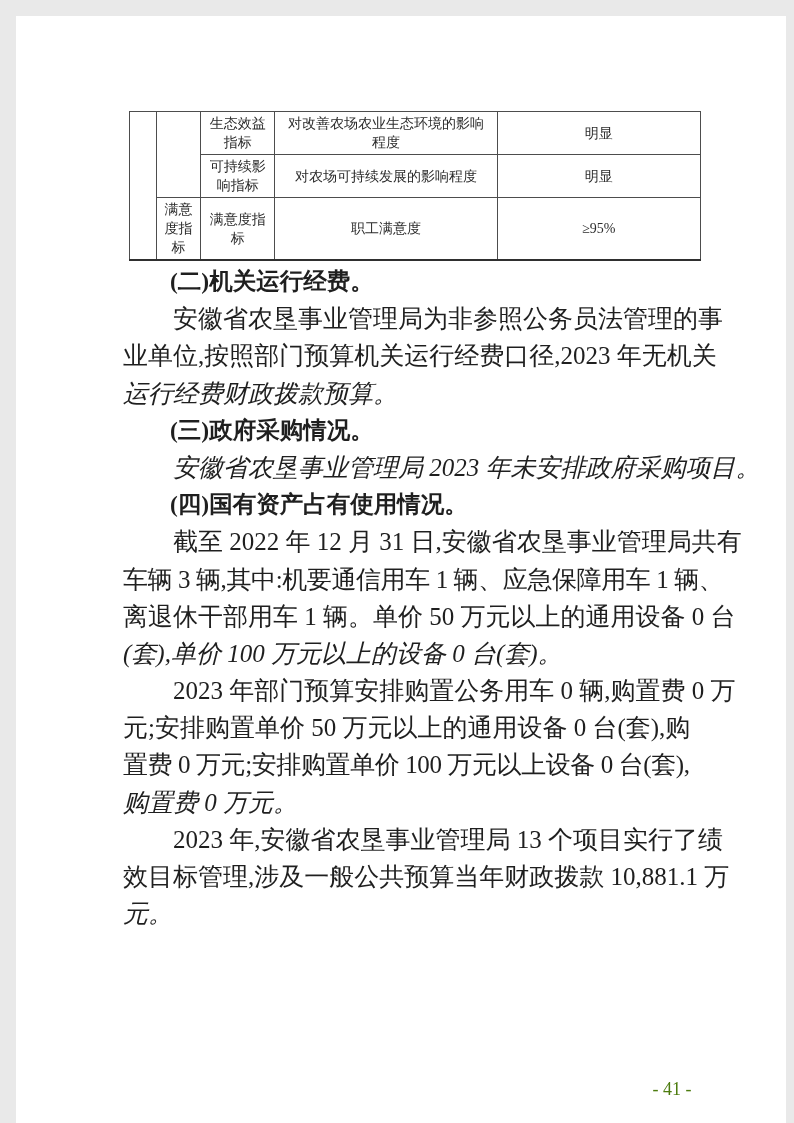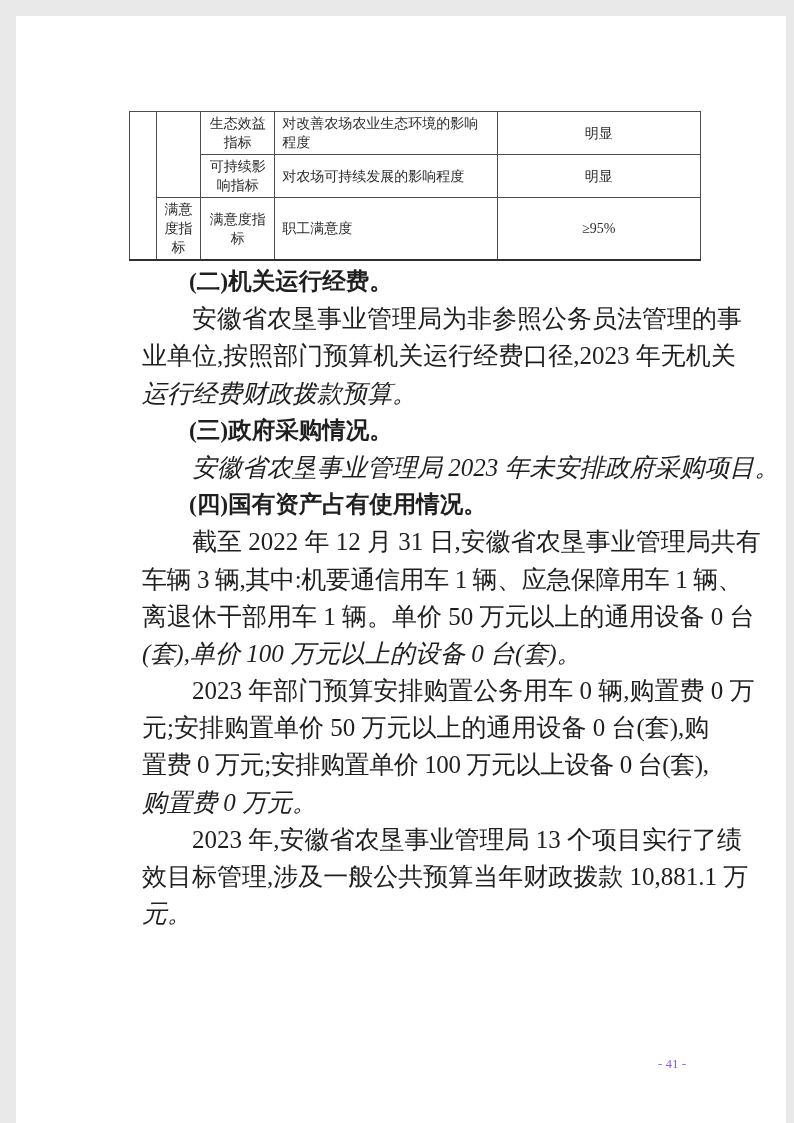--- a/index.html
+++ b/index.html
@@ -31,28 +31,28 @@
     text-align: center;
     vertical-align: middle;
     padding: 2px 3px;
     color: #2b2b2b;
   }
   table.indicators tr.r1 { height: 41px; }
   table.indicators tr.r2 { height: 35px; }
   table.indicators tr.r3 { height: 51px; }
   table.indicators td.cat   { padding: 2px 3px; }
   table.indicators td.ind   { padding: 2px 6px; }
-  table.indicators td.desc  { text-align: left; padding: 2px 7px; }
+  table.indicators td.desc  { text-align: center; padding: 2px 7px; }
   table.indicators { border-bottom: 2px solid #2f2f2f; }
   table.indicators td.bot { border-bottom: 2px solid #2f2f2f; }
 
   
   .flow {
     position: absolute;
-    left: 110px;
+    left: 91px;
     top: 231px;
     width: 596px;
   }
   .line {
     font-size: 25px;
     line-height: 37.2px;
     height: 37.2px;
     white-space: nowrap;
     text-align: justify;
     text-align-last: justify;
@@ -64,27 +64,27 @@
   .line.heading {
     font-weight: bold;
     text-indent: 2em;
     text-align-last: left;
     font-size: 23.5px;
   }
 
   
   .pageno {
     position: absolute;
-    top: 1031px;
+    top: 1056px;
     left: 600px;
     width: 112px;
     text-align: center;
-    font-size: 13px;
+    font-size: 18px;
     line-height: 18px;
-    color: #8b5cf6;
+    color: #4d7c0f;
   }
 </style>
 </head>
 <body>
 
 <div class="page">
 
   <table class="indicators">
     <colgroup>
       <col style="width:27px">

